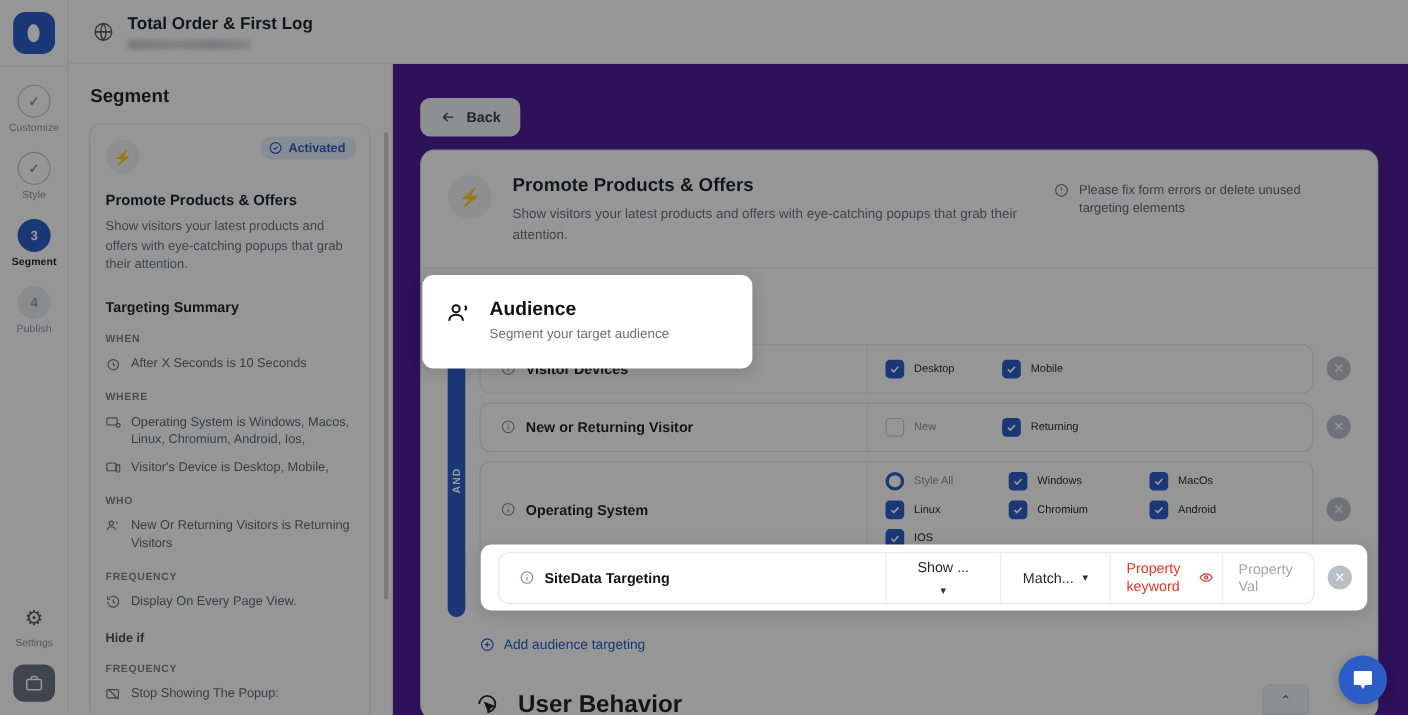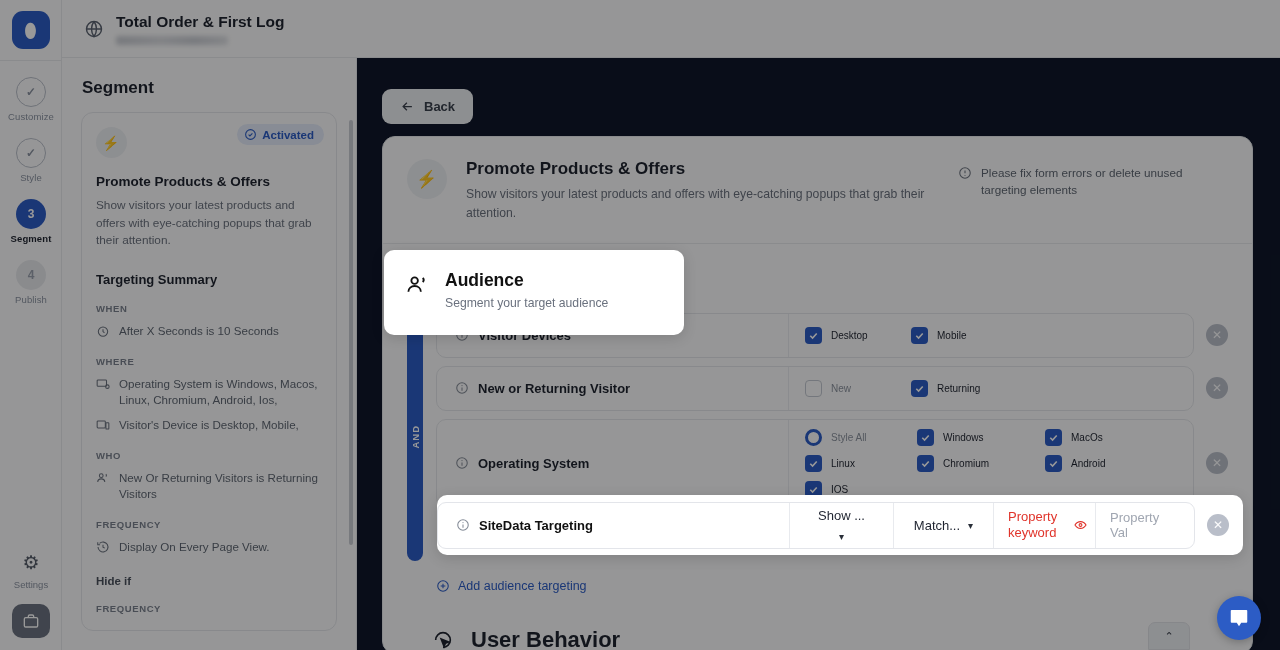--- a/index.html
+++ b/index.html
@@ -93,21 +93,21 @@
   .ts-item .ts-text { font-size: 11.6px; color: #5f6773; line-height: 1.42; }
   .hide-if { font-size: 11.5px; font-weight: 700; color:#4a515d; margin-top: 20px; }
   #left-scroll {
     position: absolute; right: 3px; top: 62px; width: 4px; height: 425px;
     border-radius: 3px; background: #c9ccd3;
   }
 
   
   #main {
     position: absolute; left: 357px; top: 58px; right: 0; bottom: 0;
-    background: #0f172a; overflow: hidden; z-index: 2; text-decoration: underline;
+    background: #4c1d95; overflow: hidden; z-index: 2; text-decoration: underline;
   }
   #back-btn {
     position: absolute; left: 25px; top: 31px; display: flex; align-items: center; gap: 9px;
     background: #eceef2; border: none; border-radius: 9px; padding: 10px 18px;
     font-size: 13px; font-weight: 600; color: #3a414d; cursor: pointer;
     font-family: inherit;
   }
   #promo-card {
     position: absolute; left: 25px; top: 78px; right: 27px;
     background: #fbfbfc; border: 1px solid #e6e8ec; border-radius: 13px;
@@ -214,21 +214,21 @@
   #aud-spotlight .a-t { font-size: 17.5px; font-weight: 700; color: #111; }
   #aud-spotlight .a-d { font-size: 12.2px; color: #6a717e; margin-top: 5px; }
 
   #sitedata-spotlight {
     left: 437px; top: 495px; width: 806px; height: 60px;
     background: #ffffff; border-radius: 10px;
     box-shadow: 0 3px 14px rgba(0,0,0,.14);
     display: flex; align-items: center; padding: 0 10px 0 0;
   }
   #sitedata-inner {
-    flex: 1; height: 47px; margin: 0 0 0 0; border: 1px solid #e3e5ea; border-radius: 9px;
+    flex: 1; height: 47px; margin: 0 0 0 16px; border: 1px solid #e3e5ea; border-radius: 9px;
     display: flex; align-items: stretch; background: #fff;
   }
   #sitedata-inner .sd-name {
     width: 352px; min-width: 352px; display: flex; align-items: center; gap: 9px; padding: 0 18px;
     border-right: 1px solid #e8eaee;
   }
   #sitedata-inner .sd-name .i-ico { width: 14px; height: 14px; color: #838a96; }
   #sitedata-inner .sd-name .n { font-size: 13px; font-weight: 700; color: #111; }
   .sd-field {
     display: flex; align-items: center; justify-content: center; gap: 8px;
@@ -362,20 +362,27 @@
       <svg class="ts-ico" viewBox="0 0 24 24" fill="none" stroke="currentColor" stroke-width="1.8">
           <path d="M3.5 12a8.5 8.5 0 1 0 2.6-6.1"></path>
           <path d="M3 4v4h4"></path>
           <path d="M12 8v4.3l3 1.7"></path>
         </svg>
       <span class="ts-text">Display On Every Page View.</span>
     </div>
 
     <div class="hide-if">Hide if</div>
     <div class="ts-group-label">FREQUENCY</div>
+    <div class="ts-item">
+      <svg class="ts-ico" viewBox="0 0 24 24" fill="none" stroke="currentColor" stroke-width="1.8">
+          <rect x="2" y="5" width="18" height="13" rx="1.5"></rect>
+          <path d="M4 4l16 16"></path>
+        </svg>
+      <span class="ts-text">Stop Showing The Popup:</span>
+    </div>
   </div>
 
   <div id="left-scroll"></div>
 </div>
 
 <div id="main">
 
   <button id="back-btn">
     <svg viewBox="0 0 24 24" fill="none" stroke="currentColor" stroke-width="2" width="15" height="15">
         <path d="M19 12H5M11 6l-6 6 6 6"></path>

